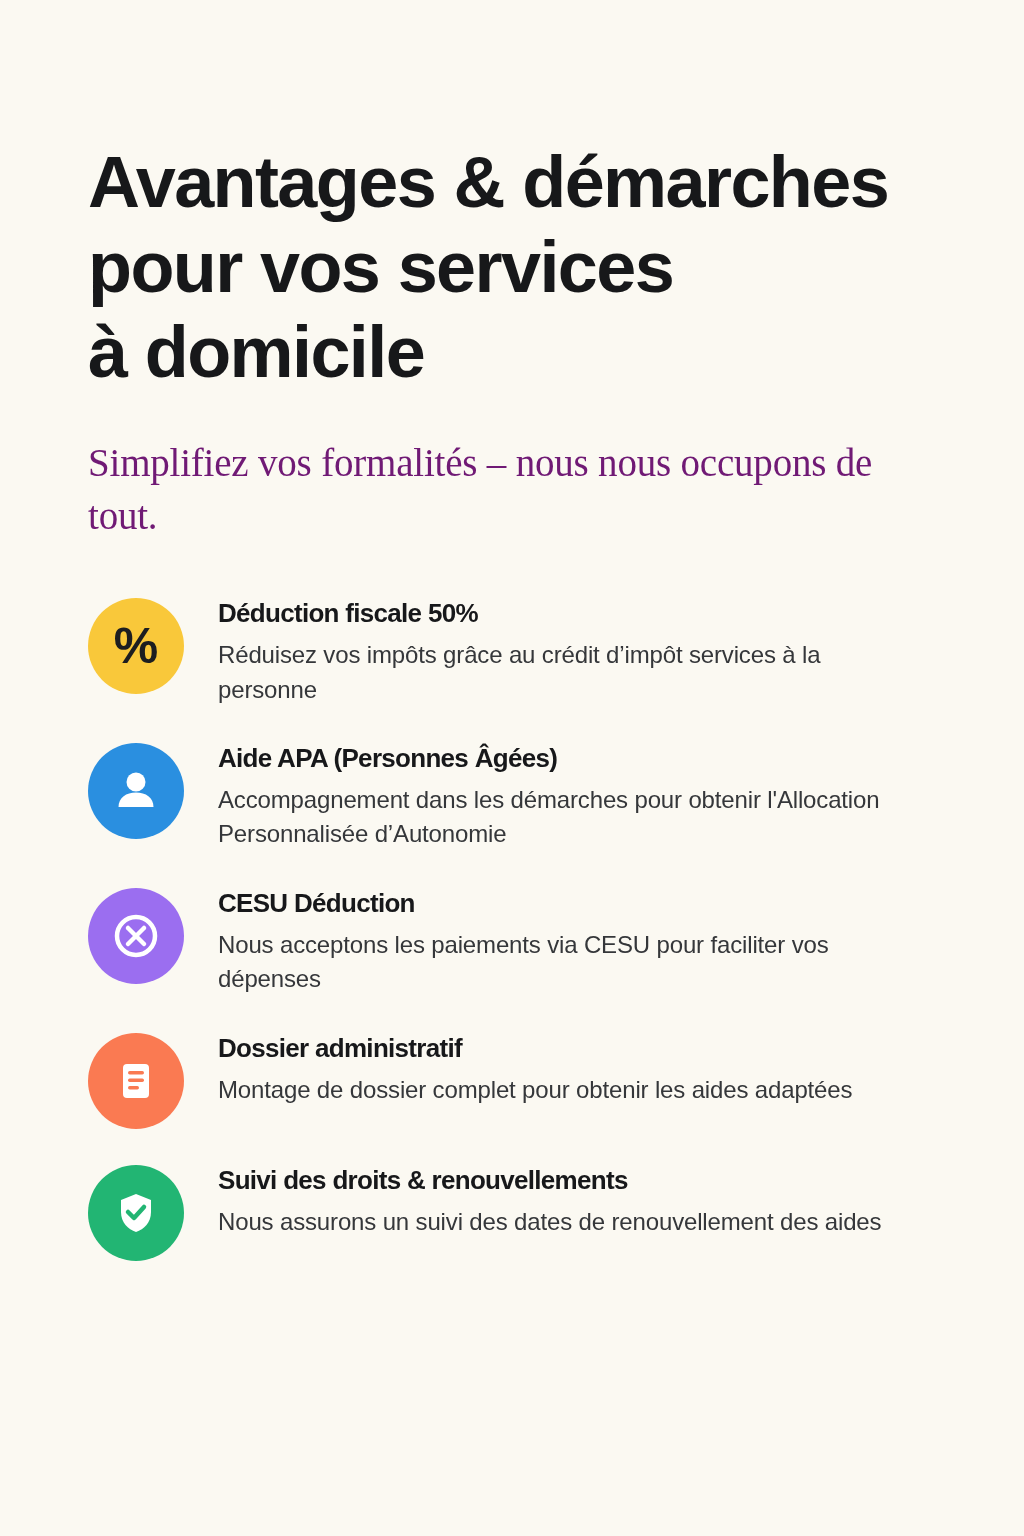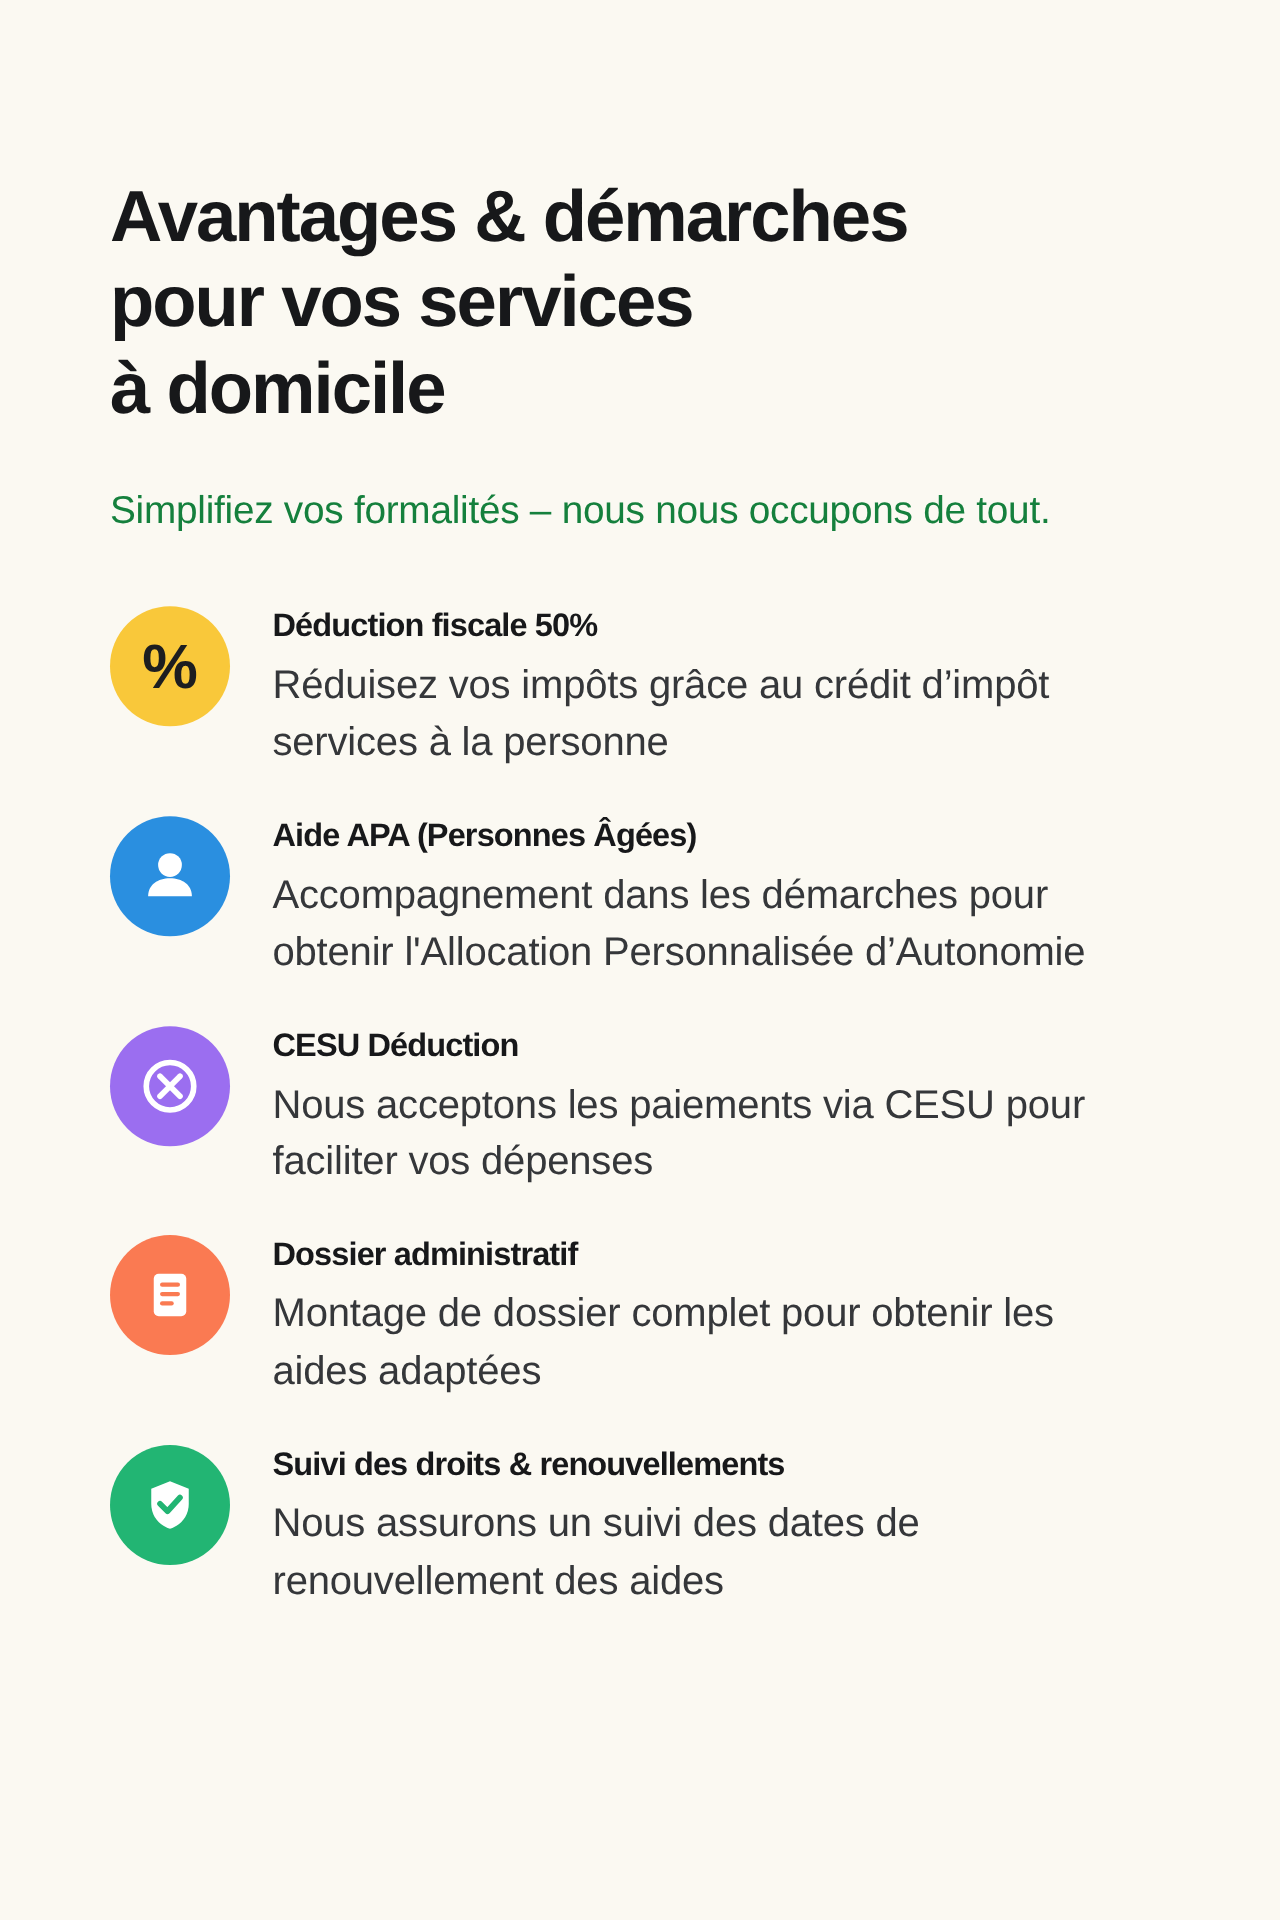--- a/index.html
+++ b/index.html
@@ -15,37 +15,38 @@
     overflow: hidden;
   }
   .page {
     position: relative;
     width: 1024px;
     height: 1536px;
     box-sizing: border-box;
     padding: 140px 80px 0 88px;
   }
   .headline {
-    font-size: 58px;
+    font-size: 72px;
     line-height: 1.18;
     font-weight: bold;
     letter-spacing: -1.6px;
     color: #17181a;
     margin: 0;
     max-width: 880px;
   }
   .headline .line {
     display: block;
   }
   .subhead {
     margin-top: 42px;
-    font-size: 31px;
+    font-size: 39px;
     line-height: 1.35;
-    color: #15803d;
+    color: #701a75;
     letter-spacing: -0.2px;
+    font-family: Liberation Serif, serif;
   }
   .features {
     margin-top: 52px;
     display: flex;
     flex-direction: column;
     gap: 32px;
   }
   .feature {
     display: flex;
     align-items: flex-start;
@@ -69,21 +70,21 @@
   }
   .feature-title {
     font-size: 26px;
     font-weight: bold;
     letter-spacing: -0.7px;
     line-height: 1.2;
     color: #17181a;
   }
   .feature-desc {
     margin-top: 9px;
-    font-size: 32px;
+    font-size: 24px;
     line-height: 1.43;
     color: #35373a;
     letter-spacing: -0.15px;
     max-width: 700px;
   }
   .pct-glyph {
     font-size: 50px;
     font-weight: bold;
     color: #1d1e20;
     line-height: 1;

